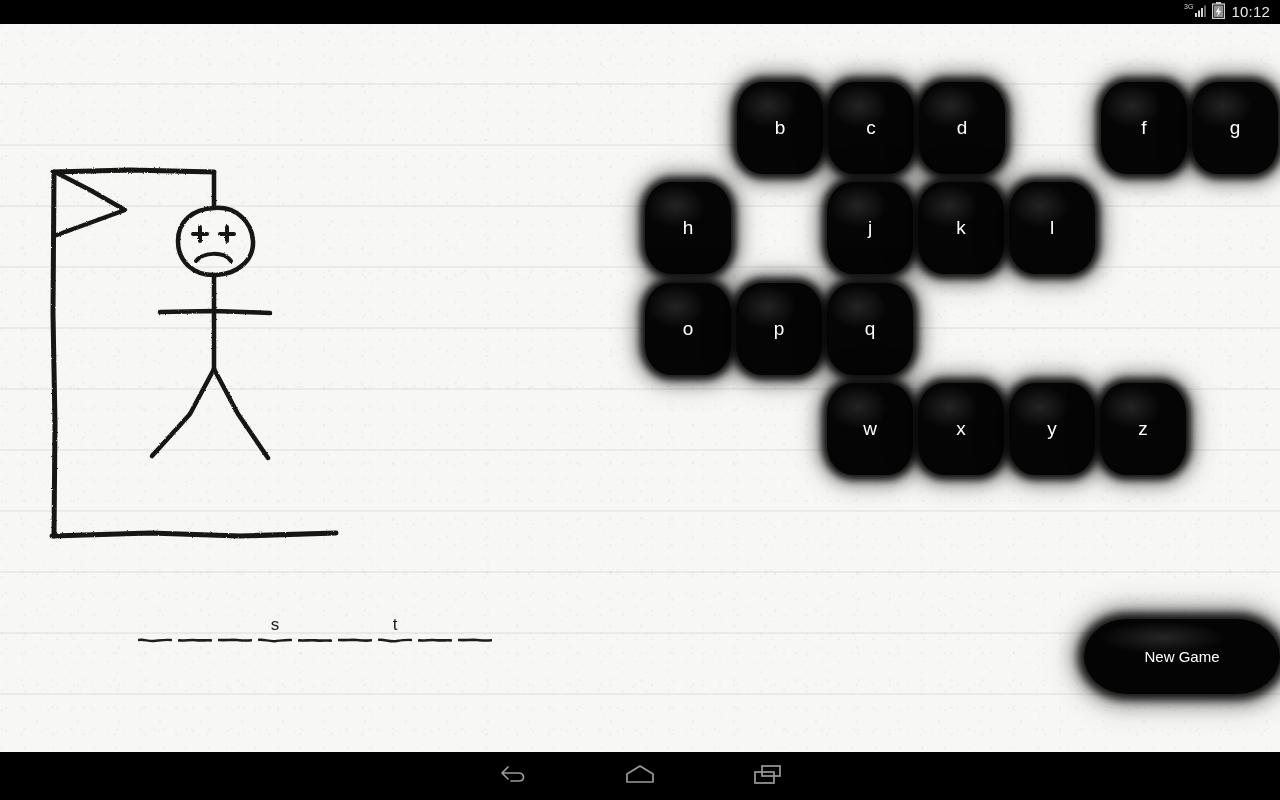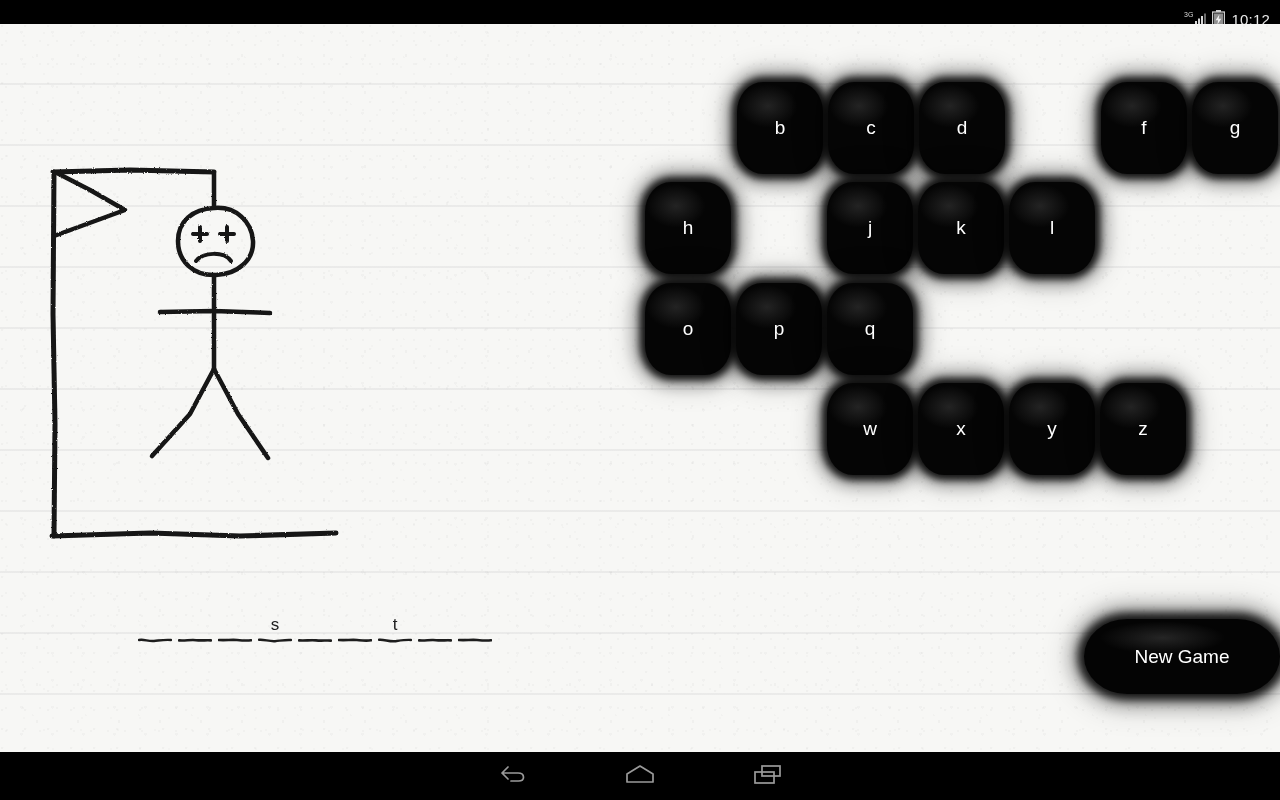--- a/index.html
+++ b/index.html
@@ -3,21 +3,21 @@
 <meta charset="utf-8">
 <style>
   * { margin:0; padding:0; box-sizing:border-box; }
   html,body { width:1280px; height:800px; overflow:hidden; background:#000; }
   body { font-family:"Liberation Sans", sans-serif; }
 
   #screen { position:relative; width:1280px; height:800px; background:#000; }
 
   
   #status-bar{
-    position:absolute; left:0; top:8px; width:1280px; height:24px;
+    position:absolute; left:0; top:0; width:1280px; height:24px;
     background:#000; display:flex; align-items:center; justify-content:flex-end;
     padding-right:10px; gap:6px;
   }
   #status-bar .sb-icon{ display:block; }
   #status-clock{
     color:#e8e8e8; font-size:15px; letter-spacing:.2px; line-height:24px;
     font-family:"Liberation Sans", sans-serif;
   }
 
   
@@ -78,21 +78,21 @@
       0 0 16px 9px rgba(0,0,0,.40),
       0 0 26px 13px rgba(0,0,0,.16);
     filter:blur(.35px);
   }
   .key > span{ filter:blur(0); display:block; }
 
   
   #new-game-button{
     position:absolute; left:1084px; top:595px; width:196px; height:75px;
     display:flex; align-items:center; justify-content:center;
-    color:#fff; font-size:19px; font-family:"Liberation Sans", sans-serif;
+    color:#fff; font-size:15px; font-family:"Liberation Sans", sans-serif;
     background:
       radial-gradient(ellipse 50% 34% at 40% 25%, rgba(70,70,70,.5) 0%, rgba(0,0,0,0) 64%),
       #040404;
     border-radius:46px/40px;
     box-shadow:
       0 0 8px 6px rgba(0,0,0,.85),
       0 0 18px 11px rgba(0,0,0,.38),
       0 0 30px 16px rgba(0,0,0,.14);
     filter:blur(.4px);
   }

